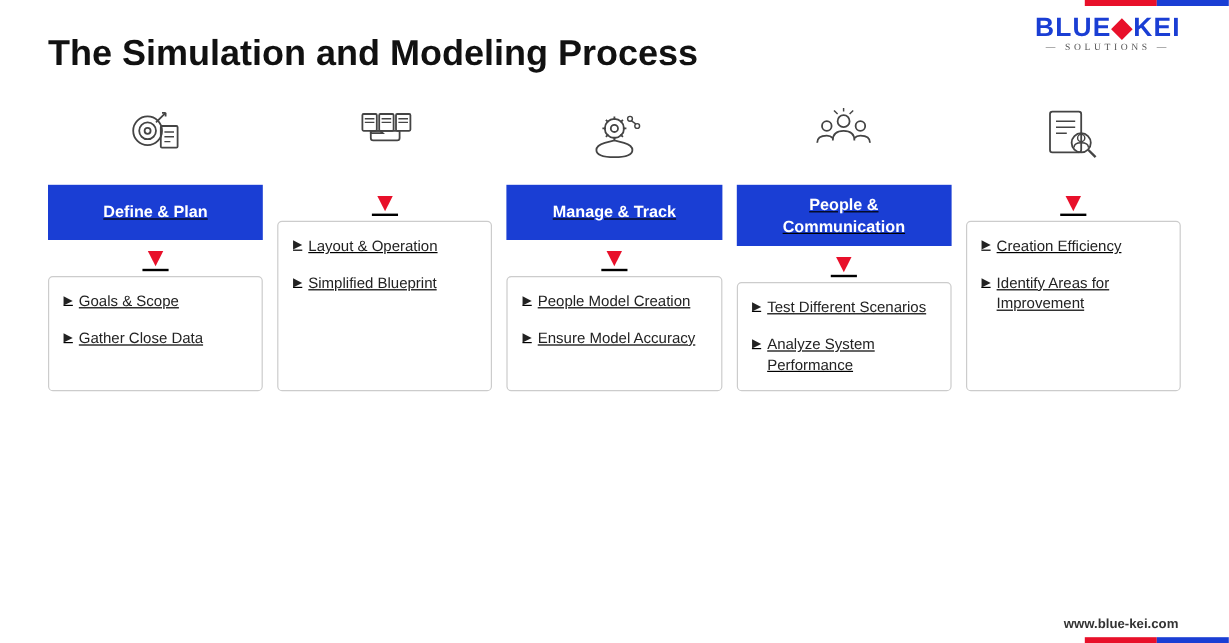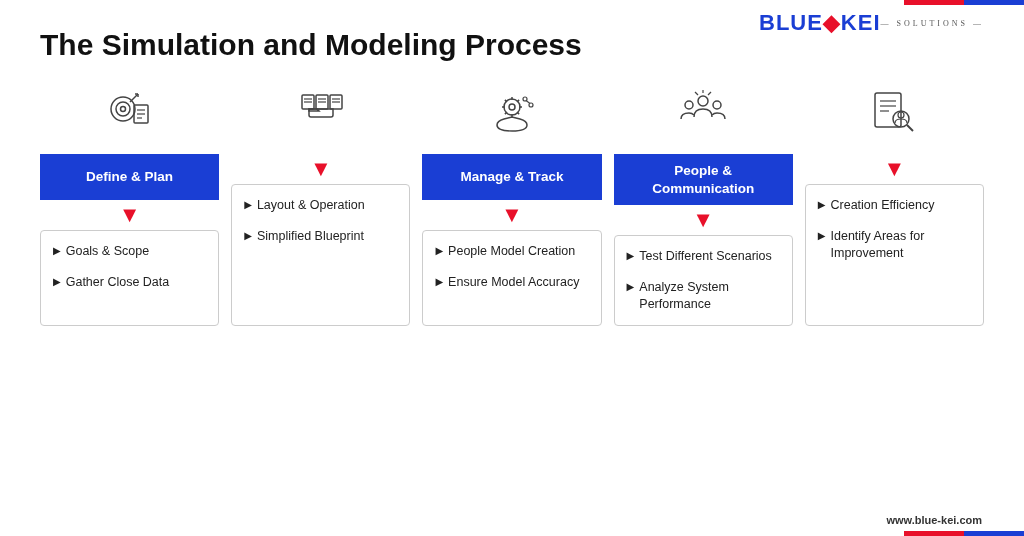--- a/index.html
+++ b/index.html
@@ -43,21 +43,21 @@
       bottom: 0; right: 0;
       width: 60px; height: 5px;
       background: #1a3ed4;
     }
 
     
     .logo {
       position: absolute;
       top: 12px; right: 40px;
       display: flex;
-      flex-direction: row;
+      flex-direction: column;
       align-items: center;
     }
     .logo-text {
       font-size: 22px;
       font-weight: 900;
       letter-spacing: 1px;
       color: #1a3ed4;
       line-height: 1;
     }
     .logo-text span.red {
@@ -79,20 +79,21 @@
       margin-bottom: 18px;
       margin-top: 0;
     }
 
     
     .main-content {
       display: flex;
       flex-direction: row;
       gap: 12px;
       width: 100%;
+      text-decoration: underline;
     }
 
     
     .process-column {
       display: flex;
       flex-direction: column;
       align-items: center;
       flex: 1;
     }
 

